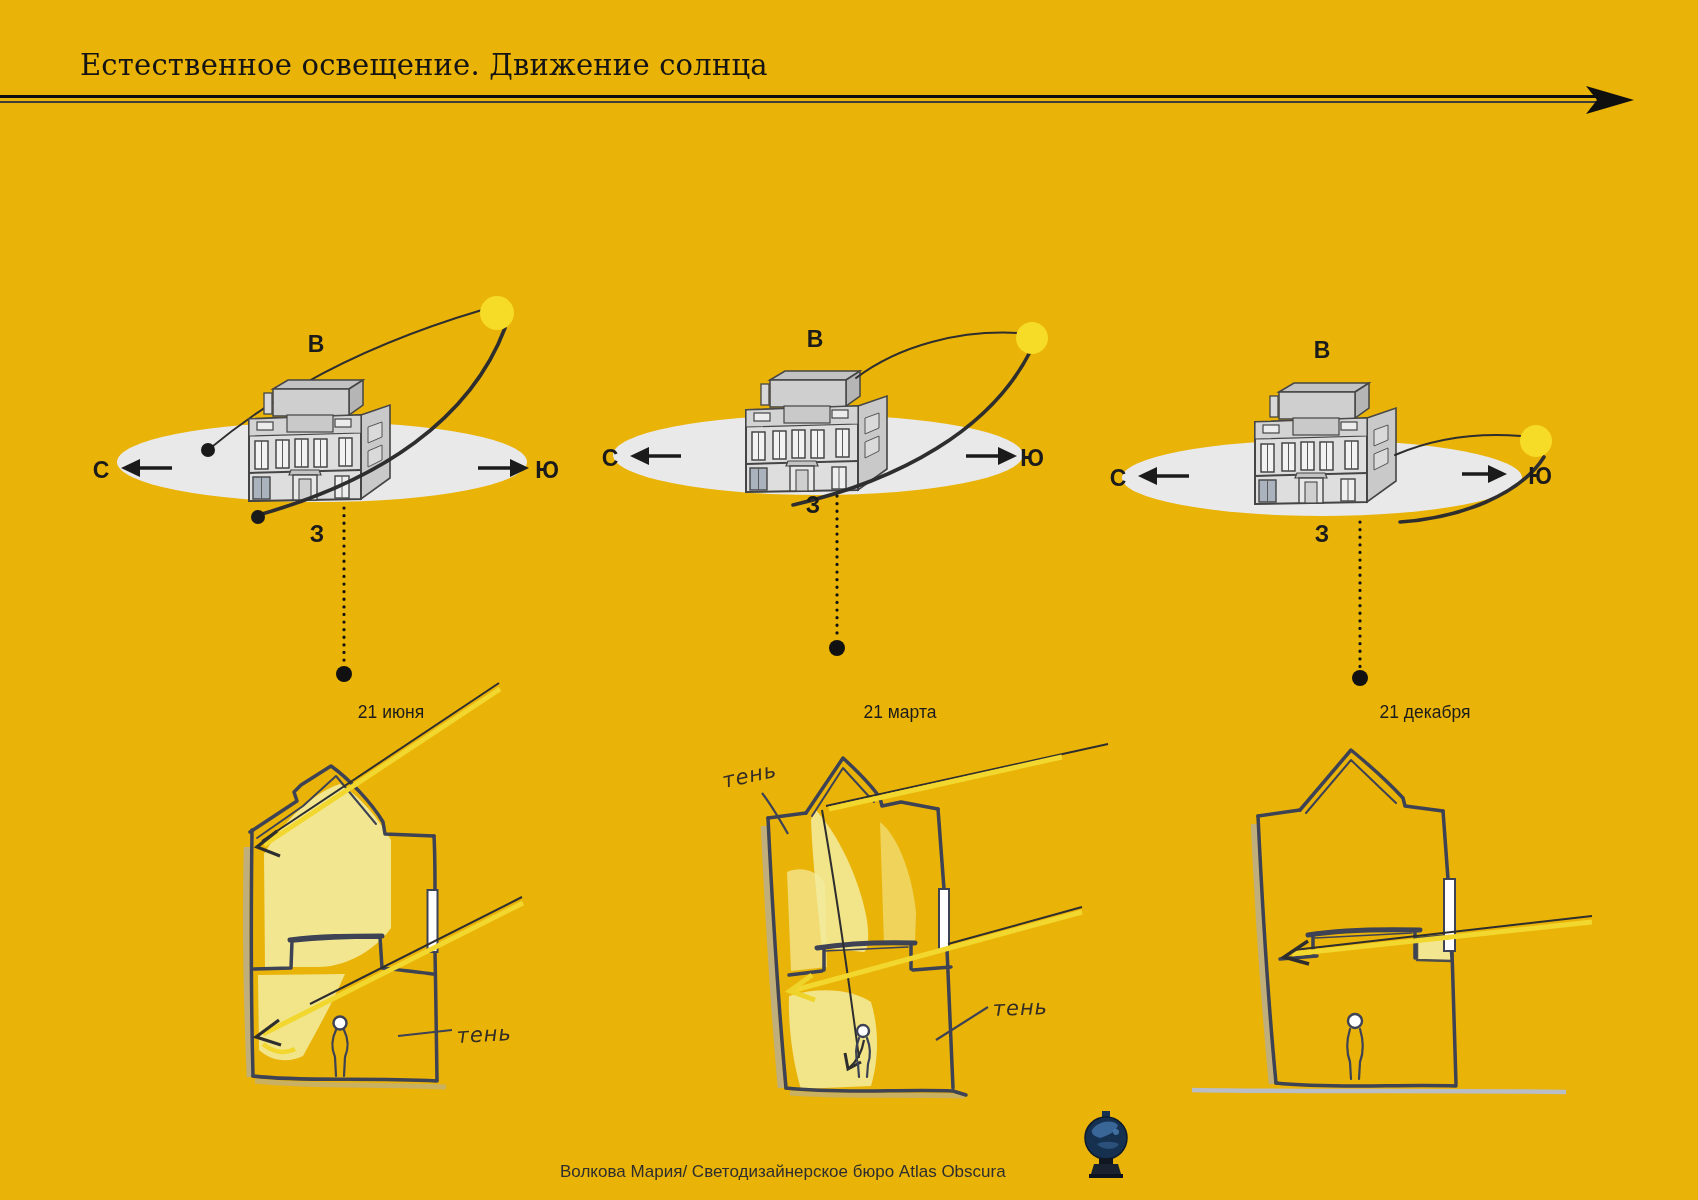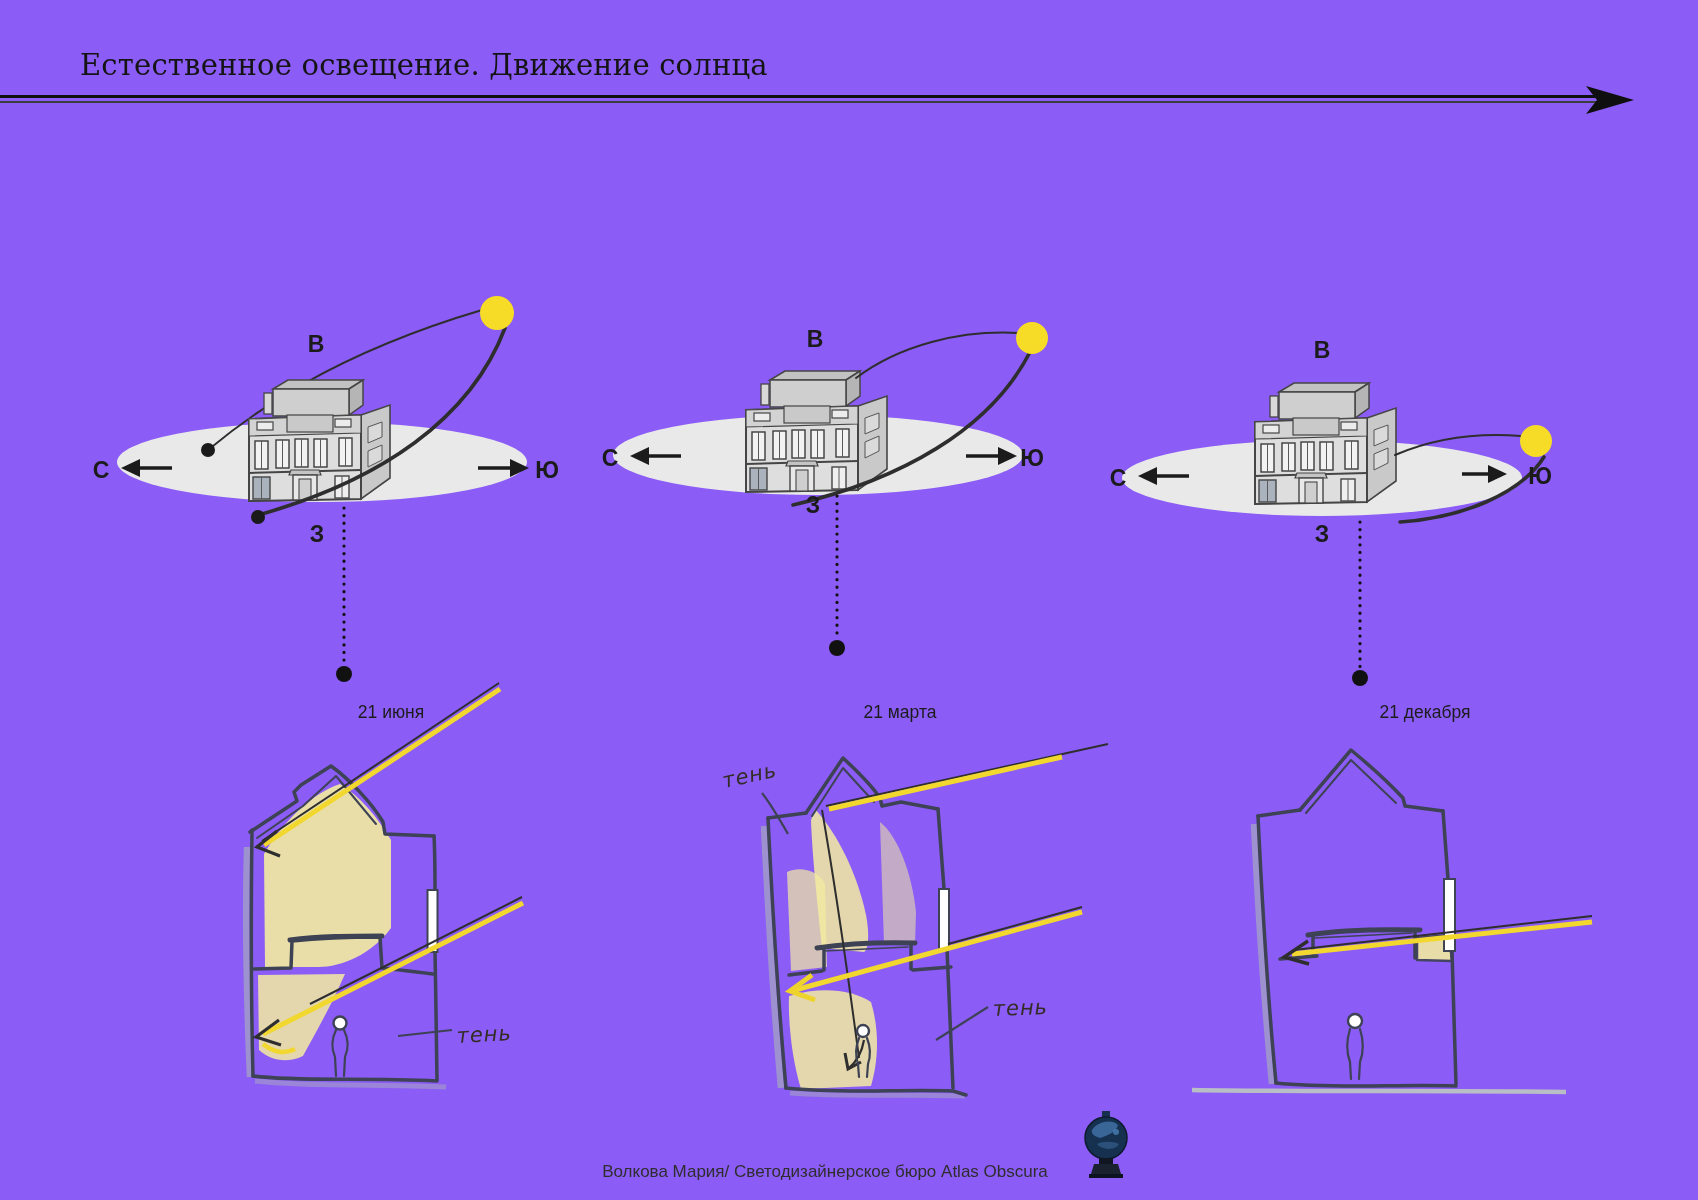--- a/index.html
+++ b/index.html
@@ -1,20 +1,20 @@
 <!DOCTYPE html>
 <html><head>
 <meta charset="utf-8">
 <style>
   html,body{margin:0;padding:0;background:#ffffff;width:1698px;height:1200px;overflow:hidden;
             font-family:"Liberation Sans",sans-serif;}
-  .stage{position:relative;width:1698px;height:1200px;background:#8b5cf6;}
+  .stage{position:relative;width:1698px;height:1200px;background:#eab308;}
   .page-title{position:absolute;left:80px;top:48px;font-family:"DejaVu Serif",serif;
               font-size:29px;color:#141414;letter-spacing:.2px;}
-  .footer-credit{position:absolute;left:560px;top:1162px;width:530px;text-align:center;
+  .footer-credit{position:absolute;left:560px;top:1162px;width:530px;
                  font-size:17px;color:#2e2e2e;}
   svg text{user-select:none;}
   .compass{font-family:"Liberation Sans",sans-serif;font-weight:bold;font-size:23px;fill:#1b1b1b;}
   .datelbl{font-family:"Liberation Sans",sans-serif;font-size:17.5px;fill:#1c1c1c;}
   .shadowlbl{font-family:"DejaVu Sans",sans-serif;font-style:italic;font-size:21px;fill:#332d26;letter-spacing:1px;}
   .ink{stroke:#3d4254;fill:none;stroke-linecap:round;stroke-linejoin:round;}
   .thin{stroke:#2e2e2e;fill:none;stroke-linecap:round;}
 </style>
 </head>
 <body>

